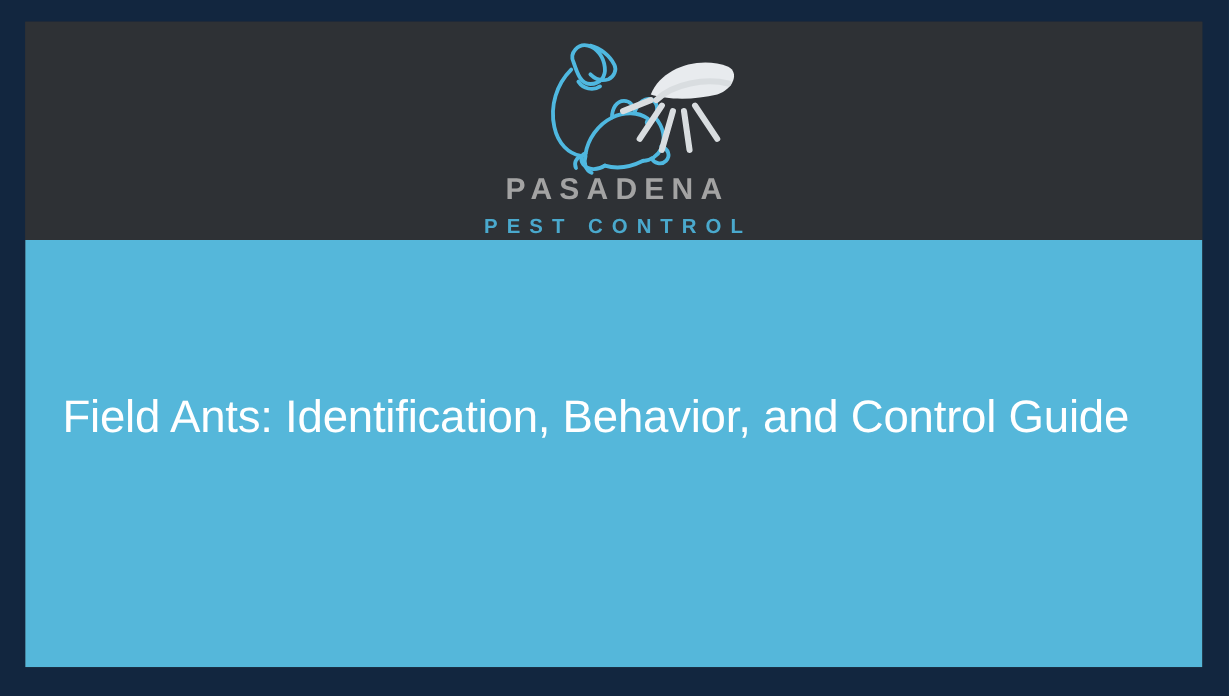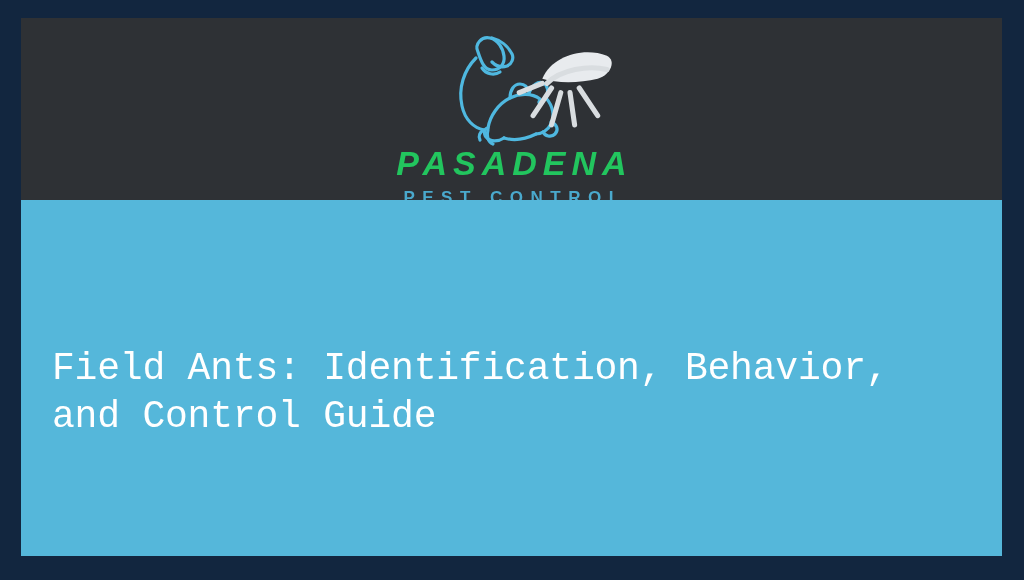--- a/index.html
+++ b/index.html
@@ -61,29 +61,28 @@
     height: 128px;
     margin-top: 6px;
   }
   #brand-mark svg {
     display: block;
     width: 120px;
     height: 128px;
   }
 
   #brand-name {
-    color: #22c55e;
-    font-size: 34px;
+    color: #a3a3a3;
+    font-size: 25px;
     font-weight: bold;
     letter-spacing: 6px;
     line-height: 1;
     margin-top: -6px;
     white-space: nowrap;
     text-indent: 6px;
-    font-style: italic;
   }
 
   #brand-tagline {
     color: #4aa9cd;
     font-size: 17px;
     font-weight: bold;
     letter-spacing: 7.5px;
     line-height: 1;
     margin-top: 9px;
     white-space: nowrap;
@@ -96,28 +95,28 @@
     left: 0;
     top: 182px;
     width: 981px;
     height: 356px;
     background: #55b7da;
   }
 
   #slide-title {
     position: absolute;
     left: 31px;
-    top: 120px;
+    top: 100px;
     width: 920px;
     color: #ffffff;
     font-size: 38px;
     font-weight: normal;
     letter-spacing: -0.2px;
     line-height: 1.25;
-    font-family: Liberation Mono, monospace;
+    font-family: Liberation Sans, sans-serif;
   }
 </style>
 </head>
 <body>
 
 <div id="slide-frame">
 
   <div id="slide-canvas">
 
     <div id="brand-header">

